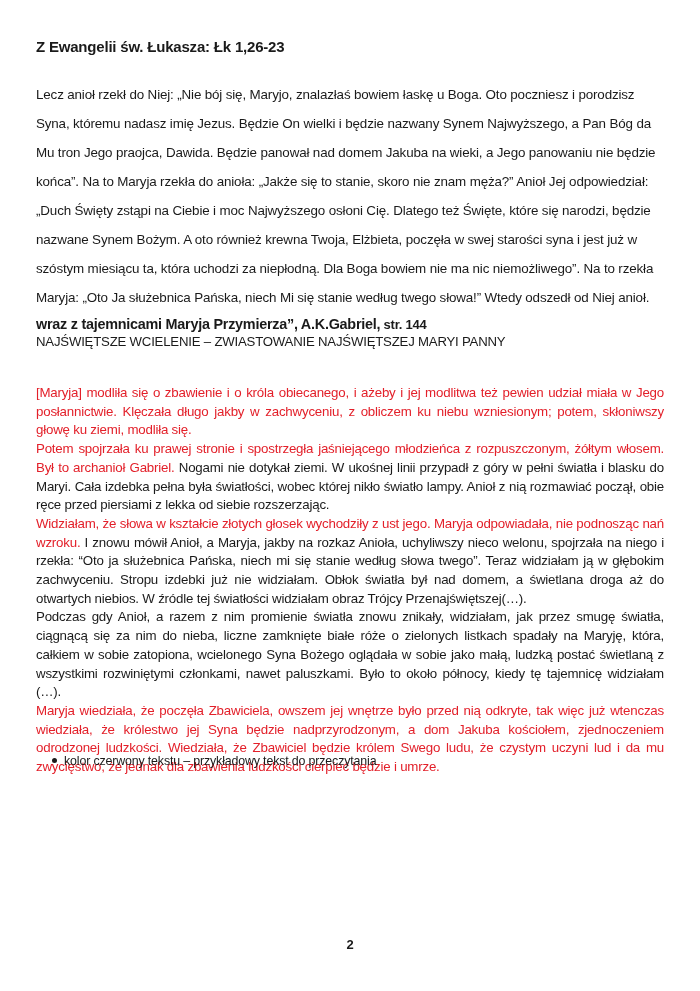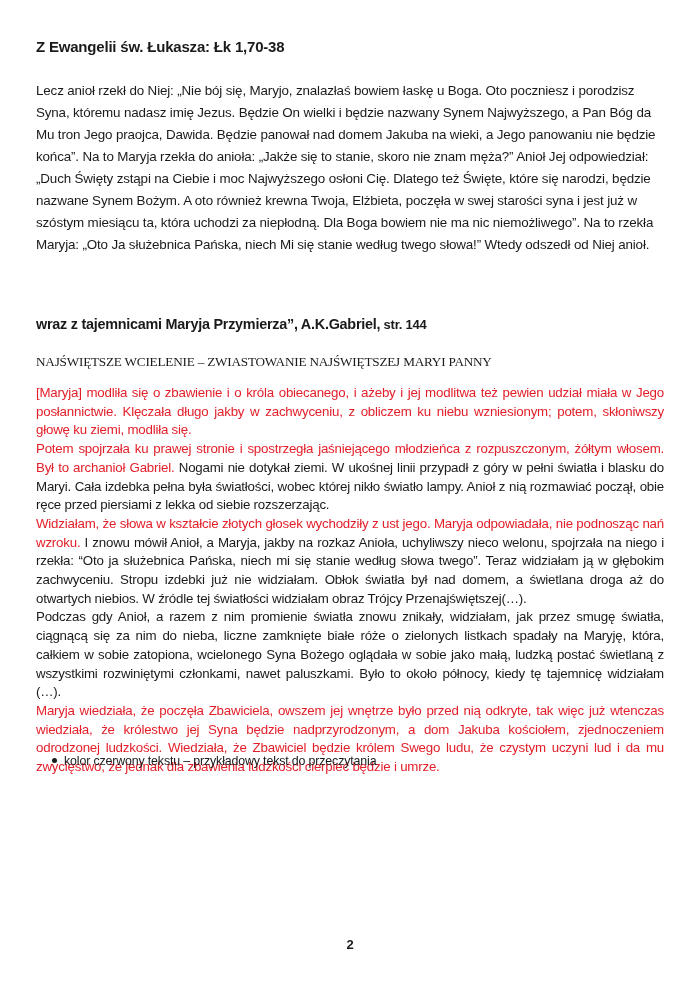--- a/index.html
+++ b/index.html
@@ -1,36 +1,36 @@
 <!DOCTYPE html>
 <html><head>
 <meta charset="utf-8">
 <style>
   html, body { margin:0; padding:0; background:#ffffff; }
   body { width:700px; height:991px; position:relative; overflow:hidden;
          font-family:"Liberation Sans", "DejaVu Sans", sans-serif; color:#1a1a1a; }
   .page { position:absolute; left:36px; top:0; width:628px; }
   .h1 { position:absolute; top:38px; left:0; font-size:15px; font-weight:bold; letter-spacing:-0.2px; }
-  .gospel { position:absolute; top:80px; left:0; width:628px; font-size:13.4px; line-height:22px; letter-spacing:-0.15px; }
+  .gospel { position:absolute; top:80px; left:0; width:628px; font-size:13.4px; line-height:29px; letter-spacing:-0.15px; }
   .book-title { position:absolute; top:293px; left:0; width:628px; font-size:14.4px; line-height:21px; letter-spacing:-0.25px; }
   .book-title b { font-weight:bold; }
   .book-title .page-ref { font-weight:bold; font-size:13px; }
-  .chapter { position:absolute; top:354px; left:0; font-size:13.2px; letter-spacing:-0.2px;font-family:Liberation Serif, serif; }
+  .chapter { position:absolute; top:334px; left:0; font-size:13.2px; letter-spacing:-0.2px; }
   .body-text { position:absolute; top:384px; left:0; width:628px; font-size:13.3px; line-height:18.7px; text-align:justify; letter-spacing:-0.2px; }
   .body-text p { margin:0; }
   .red { color:#e3202a; }
   .bullet { position:absolute; top:754px; left:16px; font-size:12.4px; letter-spacing:-0.15px; }
   .bullet .dot { display:inline-block; width:5px; height:5px; border-radius:50%; background:#1a1a1a; margin-right:7px; vertical-align:middle; position:relative; top:-1px; }
   .page-num { position:absolute; top:937px; left:0; width:628px; text-align:center; font-size:13px; font-weight:bold; }
 </style>
 </head>
 <body>
 
 <div class="page">
-  <div class="h1">Z Ewangelii św. Łukasza: Łk 1,70-38</div>
+  <div class="h1">Z Ewangelii św. Łukasza: Łk 1,26-23</div>
   <div class="gospel">Lecz anioł rzekł do Niej: „Nie bój się, Maryjo, znalazłaś bowiem łaskę u Boga. Oto poczniesz i porodzisz Syna, któremu nadasz imię Jezus. Będzie On wielki i będzie nazwany Synem Najwyższego, a Pan Bóg da Mu tron Jego praojca, Dawida. Będzie panował nad domem Jakuba na wieki, a Jego panowaniu nie będzie końca”. Na to Maryja rzekła do anioła: „Jakże się to stanie, skoro nie znam męża?” Anioł Jej odpowiedział: „Duch Święty zstąpi na Ciebie i moc Najwyższego osłoni Cię. Dlatego też Święte, które się narodzi, będzie nazwane Synem Bożym. A oto również krewna Twoja, Elżbieta, poczęła w swej starości syna i jest już w szóstym miesiącu ta, która uchodzi za niepłodną. Dla Boga bowiem nie ma nic niemożliwego”. Na to rzekła Maryja: „Oto Ja służebnica Pańska, niech Mi się stanie według twego słowa!” Wtedy odszedł od Niej anioł.</div>
 
   <div class="book-title">
     <br>
     <b>wraz z tajemnicami Maryja Przymierza”,</b><b> A.K.Gabriel,</b><span class="page-ref"> str. 144</span>
   </div>
 
   <div class="chapter">NAJŚWIĘTSZE WCIELENIE – ZWIASTOWANIE NAJŚWIĘTSZEJ MARYI PANNY</div>
 
   <div class="body-text">

